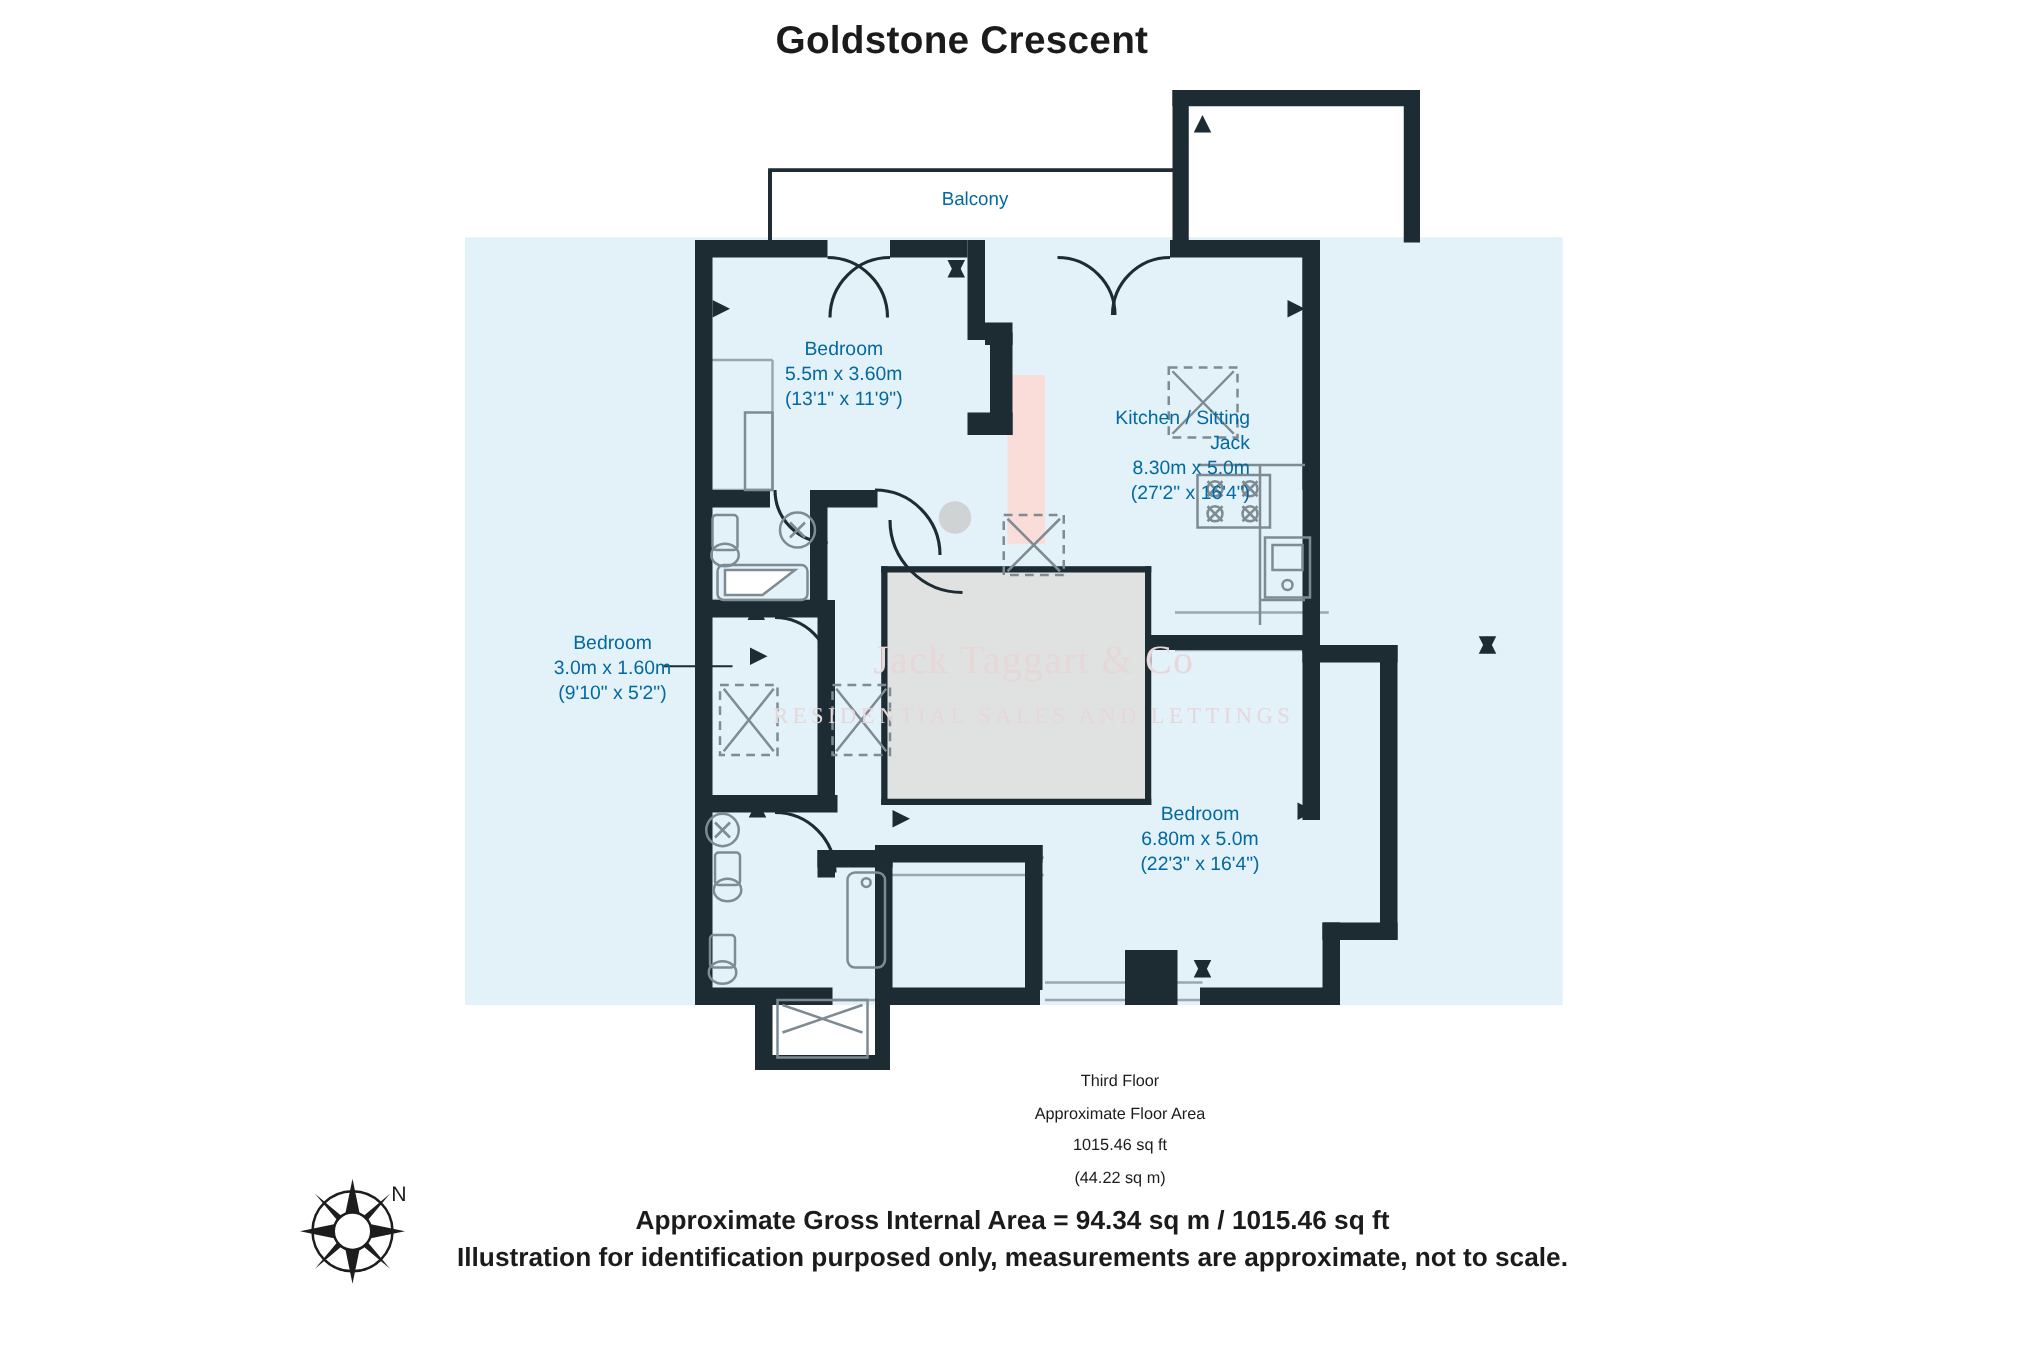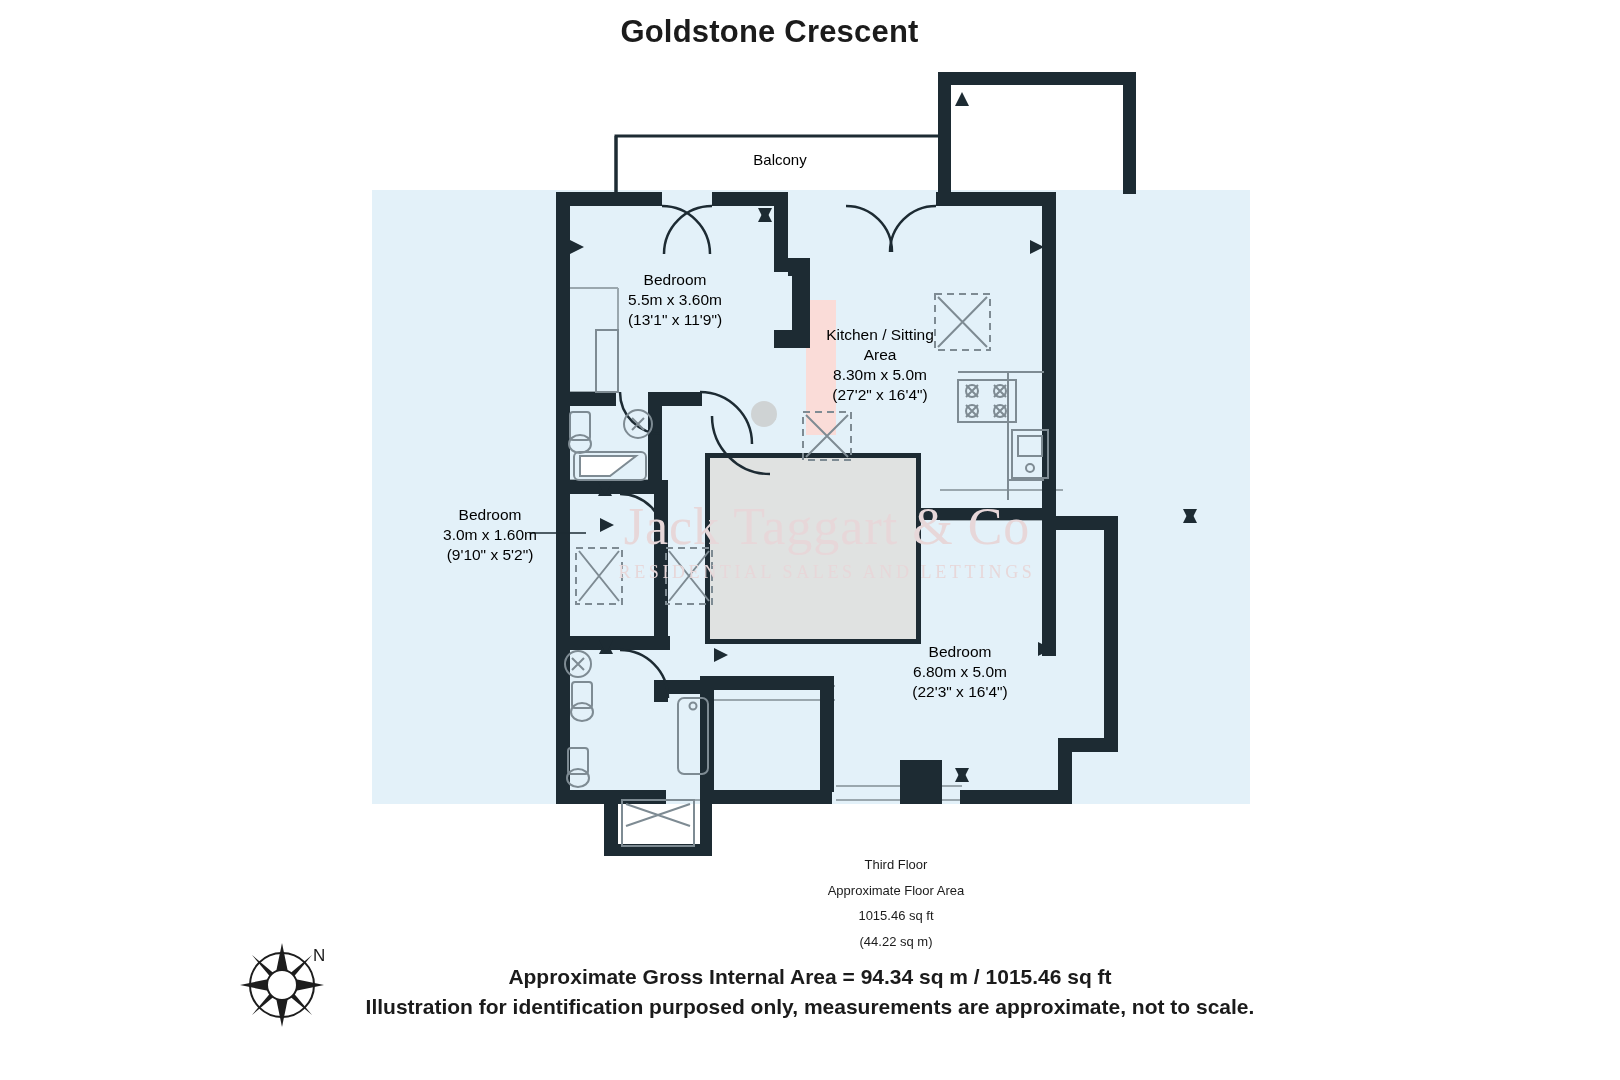--- a/index.html
+++ b/index.html
@@ -7,35 +7,35 @@
     width:1620px;height:1080px;background:#ffffff;position:relative;
     font-family:"Liberation Sans", sans-serif;color:#1b1b1b;overflow:hidden;
   }
   #plan-root{position:absolute;inset:0;}
   .abs{position:absolute;}
   #title{
     left:0;top:14px;width:1539px;text-align:center;
     font-size:31px;font-weight:bold;letter-spacing:.2px;
   }
   svg#floorplan{position:absolute;left:0;top:0;width:1620px;height:1080px;}
-  .lbl{position:absolute;text-align:center;font-size:15.5px;line-height:20px;color:#000000;white-space:nowrap;}
+  .lbl{position:absolute;text-align:center;font-size:15.5px;line-height:20px;color:#0369a1;white-space:nowrap;}
   .lbl .rm{display:block;}
   #balcony-label{left:700px;top:150px;width:160px;font-size:15px;}
   #bed1-label{left:575px;top:270px;width:200px;}
-  #kitchen-label{left:760px;top:325px;width:240px;}
+  #kitchen-label{left:760px;top:325px;width:240px;text-align:right;}
   #bed2-label{left:390px;top:505px;width:200px;}
   #bed3-label{left:860px;top:642px;width:200px;}
   #floor-summary{left:696px;top:852px;width:400px;text-align:center;font-size:13px;line-height:25.5px;}
   #footer{left:160px;top:962px;width:1300px;text-align:center;font-size:21px;line-height:30px;font-weight:bold;}
   #compass-n{left:313px;top:946px;font-size:17px;}
   #watermark{
     left:592px;top:498px;width:470px;text-align:center;
     color:#e7d7d9;pointer-events:none;user-select:none;
   }
-  #wm-main{font-size:52px;font-family:"Liberation Serif", serif;letter-spacing:1px;line-height:58px;}
+  #wm-main{font-size:32px;font-family:"Liberation Serif", serif;letter-spacing:1px;line-height:58px;}
   #wm-sub{font-size:18px;font-family:"Liberation Serif", serif;letter-spacing:3.6px;margin-top:6px;}
 </style>
 </head>
 <body>
 
 <div id="plan-root">
 
   <div class="abs" id="title">Goldstone Crescent</div>
 
   <svg id="floorplan" viewBox="0 0 1620 1080">
@@ -281,21 +281,21 @@
   </div>
 
   <div class="lbl" id="bed1-label">
     <span class="rm">Bedroom</span>
     <span class="rm">5.5m x 3.60m</span>
     <span class="rm">(13'1" x 11'9")</span>
   </div>
 
   <div class="lbl" id="kitchen-label">
     <span class="rm">Kitchen / Sitting</span>
-    <span class="rm">Area</span>
+    <span class="rm">Jack</span>
     <span class="rm">8.30m x 5.0m</span>
     <span class="rm">(27'2" x 16'4")</span>
   </div>
 
   <div class="lbl" id="bed2-label">
     <span class="rm">Bedroom</span>
     <span class="rm">3.0m x 1.60m</span>
     <span class="rm">(9'10" x 5'2")</span>
   </div>
 

